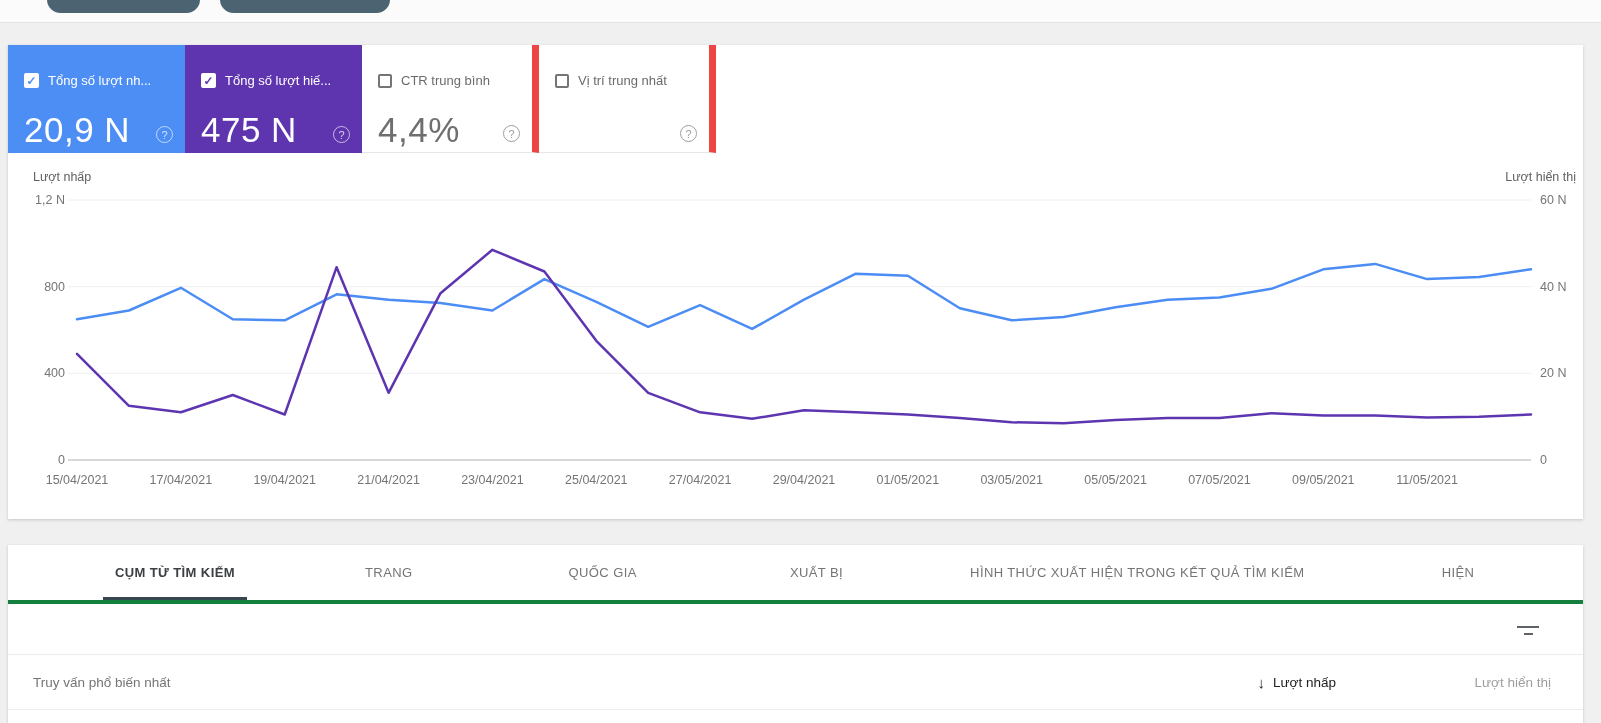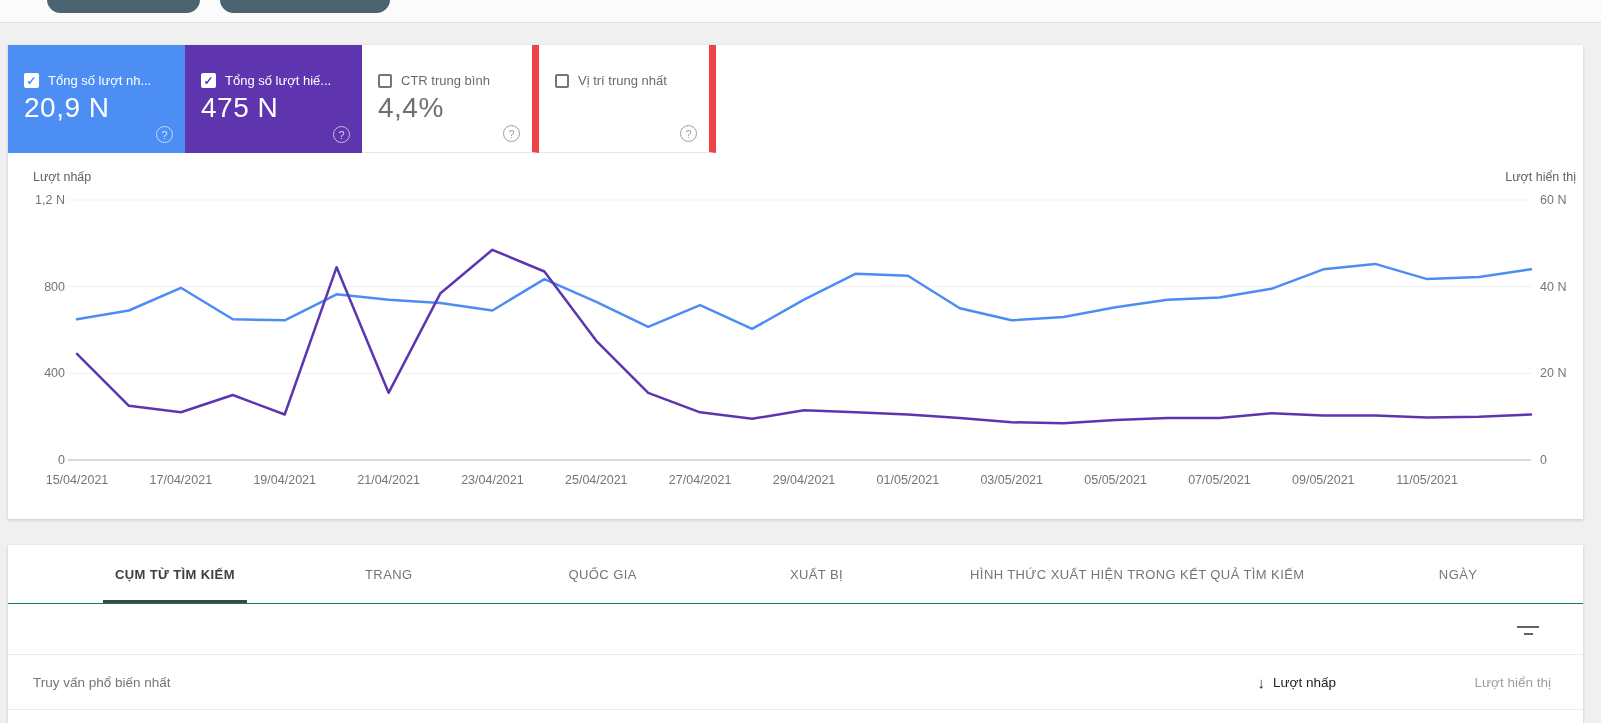--- a/index.html
+++ b/index.html
@@ -17,37 +17,37 @@
   .card { position:absolute; background:#fff; box-shadow:0 1px 3px rgba(0,0,0,0.18); }
   .chart-card { left:8px; top:45px; width:1575px; height:474px; }
 
   .tiles { display:flex; height:108px; }
   .tile { width:177px; height:108px; padding:14px 16px 10px 16px; position:relative; cursor:pointer; }
   .tile.white { background:#fff; border-right:7px solid #ef4444; border-bottom:1px solid #e6e6e6; }
   .tile-head { display:flex; align-items:center; gap:9px; margin-top:14px; }
   .tile-label { font-size:13px; white-space:nowrap; overflow:hidden; }
   .tile.colored .tile-label { color:#fff; }
   .tile.white .tile-label { color:#6b6b6b; }
-  .tile-value { font-size:28px; letter-spacing:0.5px; margin-top:4px; }
+  .tile-value { font-size:35px; letter-spacing:0.5px; margin-top:22px; }
   .tile.colored .tile-value { color:#fff; }
   .tile.white .tile-value { color:#6f6f6f; }
   .cb { width:15px; height:15px; border-radius:2px; flex:0 0 auto;
         display:flex; align-items:center; justify-content:center; }
   .cb.checked { background:#fff; font-size:12px; font-weight:bold; }
   .cb.unchecked { border:2px solid #757575; background:transparent; width:14px; height:14px; }
   .help { position:absolute; right:12px; bottom:10px; width:17px; height:17px; border-radius:50%;
     font-size:11px; display:flex; align-items:center; justify-content:center; }
   .tile.colored .help { border:1px solid rgba(255,255,255,0.65); color:rgba(255,255,255,0.75); }
   .tile.white .help { border:1px solid #9e9e9e; color:#9e9e9e; }
 
   .chart-svg { position:absolute; left:0; top:122px; }
 
   
   .table-card { left:8px; top:545px; width:1575px; height:200px; }
-  .tabs { display:flex; height:59px; border-bottom:1px solid #15803d; padding-left:60px; padding-right:18px;justify-content:flex-end; }
+  .tabs { display:flex; height:59px; border-bottom:4px solid #15803d; padding-left:60px; padding-right:18px; }
   .tab { flex:1; display:flex; align-items:stretch; justify-content:center; cursor:pointer; }
   .tab.wide { flex:2; }
   .tab-label { font-size:13px; letter-spacing:0.4px; color:#757575;
     display:flex; align-items:center; padding:0 12px; white-space:nowrap; }
   .tab.active .tab-label { color:#3c4043; font-weight:bold; border-bottom:3px solid #37474f; padding-top:3px; }
 
   .filter-row { height:51px; border-bottom:1px solid #ececec; position:relative; }
   .filter-btn { position:absolute; right:40px; top:14px; width:30px; height:24px; cursor:pointer;
     display:flex; flex-direction:column; align-items:center; justify-content:center; gap:5px; }
   .filter-bar1 { width:22px; height:2px; background:#5f6368; }
@@ -153,21 +153,21 @@
     <div class="tab">
       <span class="tab-label">QUỐC GIA</span>
       </div>
     <div class="tab">
       <span class="tab-label">XUẤT BỊ</span>
       </div>
     <div class="tab wide">
       <span class="tab-label">HÌNH THỨC XUẤT HIỆN TRONG KẾT QUẢ TÌM KIẾM</span>
       </div>
     <div class="tab">
-      <span class="tab-label">NGÀY</span>
+      <span class="tab-label">HIỆN</span>
       </div>
   </div>
 
   <div class="filter-row">
     <div class="filter-btn">
       <div class="filter-bar1"></div>
       <div class="filter-bar2"></div>
     </div>
   </div>
 

